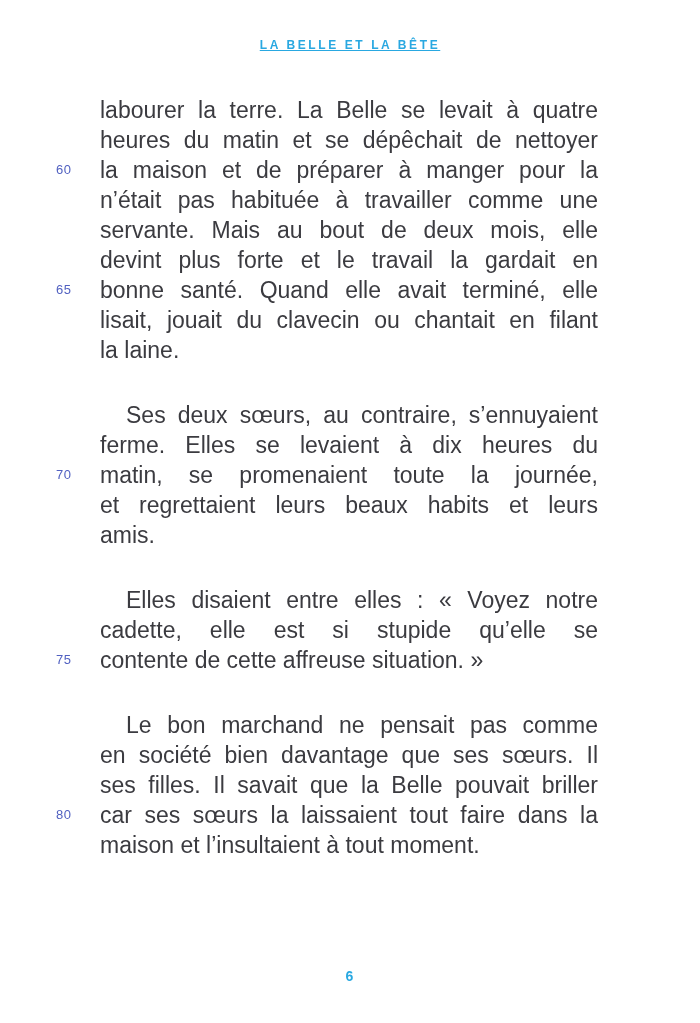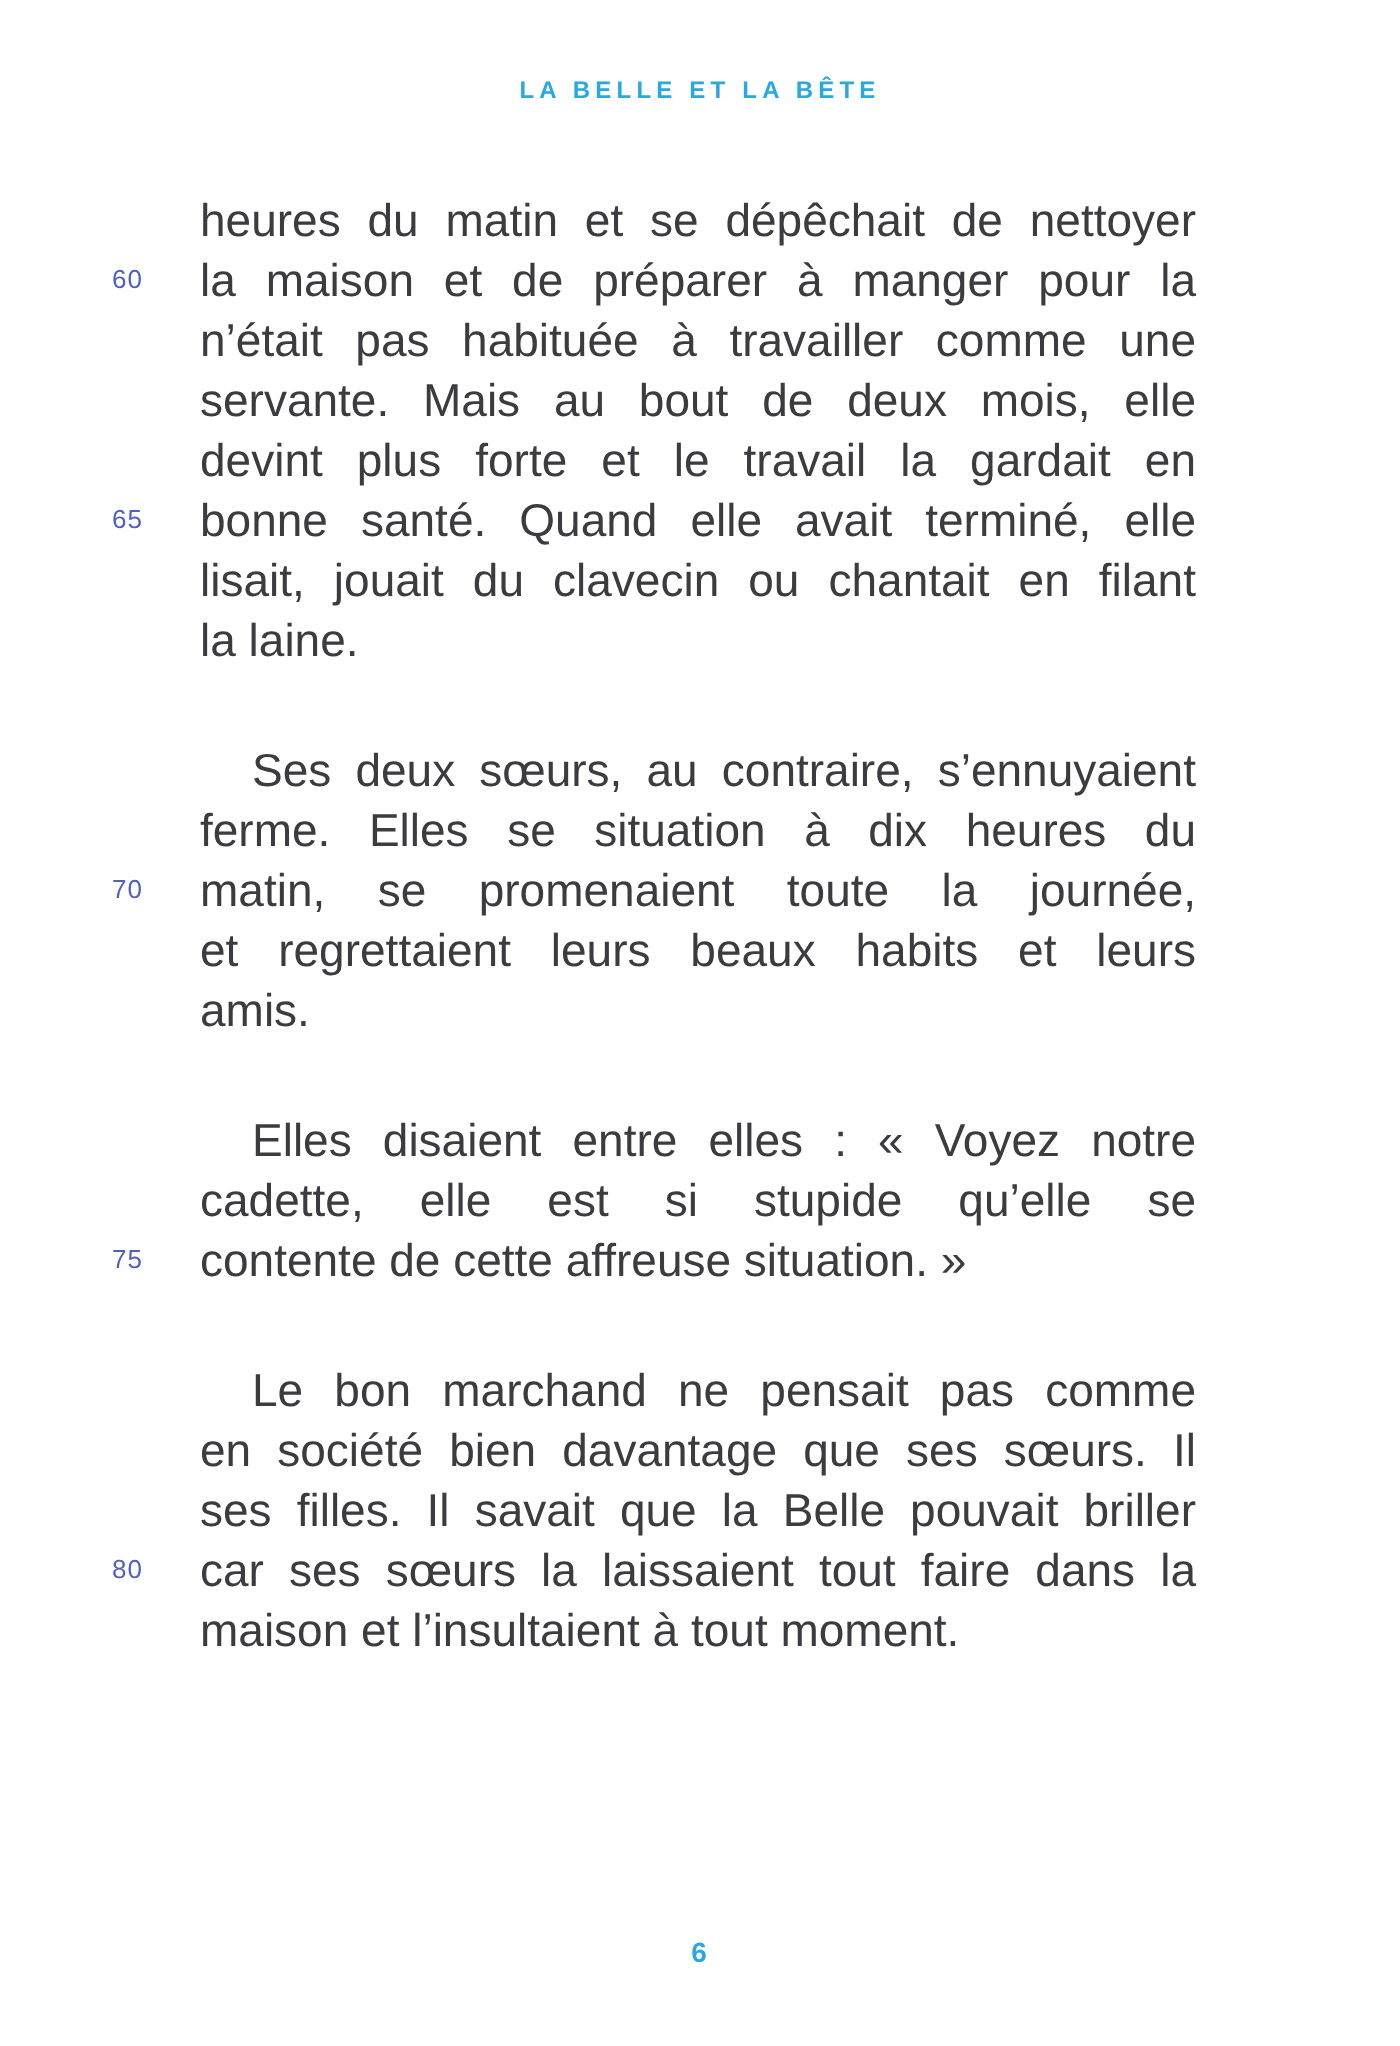--- a/index.html
+++ b/index.html
@@ -21,20 +21,21 @@
   }
   .running-head {
     position: absolute;
     top: 38px; left: 0; width: 100%;
     text-align: center;
     color: var(--cyan);
     font-size: 12px;
     font-weight: bold;
     letter-spacing: 2.6px;
     text-transform: uppercase;
+    text-decoration: underline;
   }
   .text-block {
     position: absolute;
     left: 100px; top: 95px; width: 498px;
     color: var(--ink);
     font-size: 23px;
     line-height: 30px;
   }
   .para + .para { margin-top: 35px; }
   .line {
@@ -67,20 +68,24 @@
 </head>
 <body>
 
 <div class="page">
   <div class="running-head">LA BELLE ET LA BÊTE</div>
 
   <div class="text-block">
       <div class="para">
         <div class="line">
     
+    <span class="ltext">labourer la terre. La Belle se levait à quatre</span>
+  </div>
+        <div class="line">
+    
     <span class="ltext">heures du matin et se dépêchait de nettoyer</span>
   </div>
         <div class="line">
     <span class="lnum">60</span>
     <span class="ltext">la maison et de préparer à manger pour la</span>
   </div>
         <div class="line">
     
     <span class="ltext">n’était pas habituée à travailler comme une</span>
   </div>
@@ -105,21 +110,21 @@
     <span class="ltext">la laine.</span>
   </div>
       </div>
       <div class="para">
         <div class="line indent">
     
     <span class="ltext">Ses deux sœurs, au contraire, s’ennuyaient</span>
   </div>
         <div class="line">
     
-    <span class="ltext">ferme. Elles se situation à dix heures du</span>
+    <span class="ltext">ferme. Elles se levaient à dix heures du</span>
   </div>
         <div class="line">
     <span class="lnum">70</span>
     <span class="ltext">matin, se promenaient toute la journée,</span>
   </div>
         <div class="line">
     
     <span class="ltext">et regrettaient leurs beaux habits et leurs</span>
   </div>
         <div class="line end">

